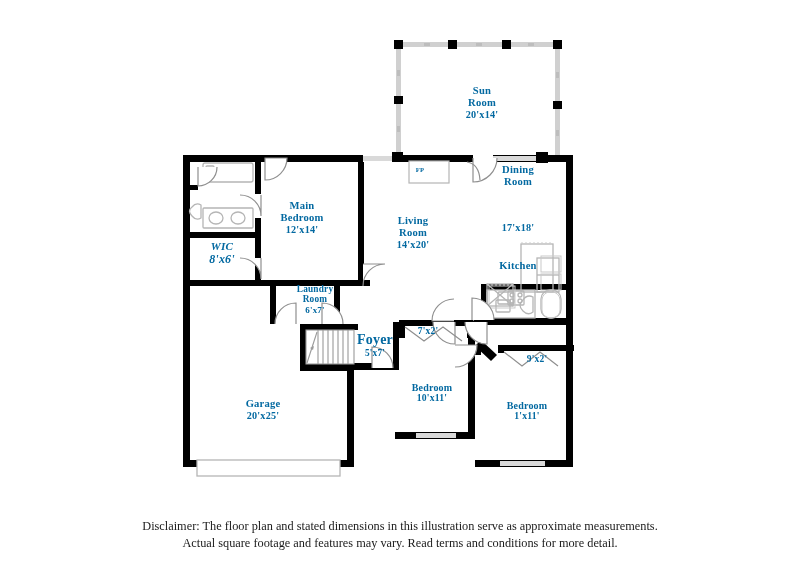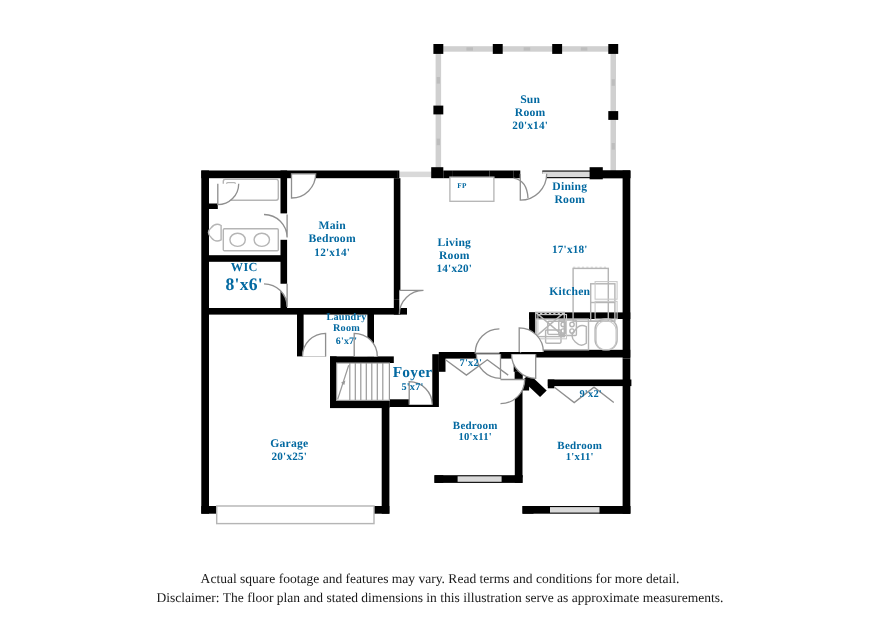--- a/index.html
+++ b/index.html
@@ -260,33 +260,33 @@
     <path d="M521 243 L553 243"></path>
   </g>
 
 </svg>
 
 <div id="labels-layer">
     <div class="room-label" style="left: 482px; top: 103px;"><div style="font-size: 10.6px;">Sun
 Room</div><div style="font-size: 10.2px;">20'x14'</div></div>
     <div class="room-label" style="left: 302px; top: 218px;"><div style="font-size: 10.6px;">Main
 Bedroom</div><div style="font-size: 10.2px;">12'x14'</div></div>
-    <div class="room-label" style="left: 222px; top: 253px;"><div style="font-size: 11.2px;">WIC</div><div style="font-size: 16px;">8'x6'</div></div>
+    <div class="room-label" style="left: 222px; top: 253px; font-style: italic;"><div style="font-size: 11.2px;">WIC</div><div style="font-size: 12px;">8'x6'</div></div>
     <div class="room-label" style="left: 413px; top: 233px;"><div style="font-size: 10.6px;">Living
 Room</div><div style="font-size: 10.2px;">14'x20'</div></div>
     <div class="room-label" style="left: 518px; top: 199px;"><div style="font-size: 10.6px;">Dining
 Room</div><div style="font-size: 10.2px; margin-top: 34px;">17'x18'</div></div>
     <div class="room-label" style="left: 518px; top: 266px;"><div style="font-size: 10.6px;">Kitchen</div></div>
     <div class="room-label" style="left: 315px; top: 299px;"><div style="font-size: 9.3px;">Laundry
 Room</div><div style="font-size: 9px;">6'x7'</div></div>
     <div class="room-label" style="left: 375px; top: 345px;"><div style="font-size: 14px;">Foyer</div><div style="font-size: 9.3px;">5'x7'</div></div>
     <div class="room-label" style="left: 263px; top: 397px;"><div style="font-size: 10.6px; margin-top: 26px;">Garage</div><div style="font-size: 10.2px;">20'x25'</div></div>
     <div class="room-label" style="left: 432px; top: 393px;"><div style="font-size: 10px;">Bedroom</div><div style="font-size: 9.7px;">10'x11'</div></div>
     <div class="room-label" style="left: 527px; top: 411px;"><div style="font-size: 10px;">Bedroom</div><div style="font-size: 9.7px;">1'x11'</div></div>
     <div class="room-label" style="left: 428px; top: 331px; font-size: 9.5px;">7'x2'</div>
     <div class="room-label" style="left: 537px; top: 359px; font-size: 9.5px;">9'x2'</div>
     <div class="room-label" style="left: 420px; top: 170px; font-size: 6.6px;">FP</div>
   </div>
 
 <div class="disclaimer">
+  <div>Disclaimer: The floor plan and stated dimensions in this illustration serve as approximate measurements.</div>
   <div>Actual square footage and features may vary. Read terms and conditions for more detail.</div>
-  <div>Disclaimer: The floor plan and stated dimensions in this illustration serve as approximate measurements.</div>
 </div>
 
 </body></html>

